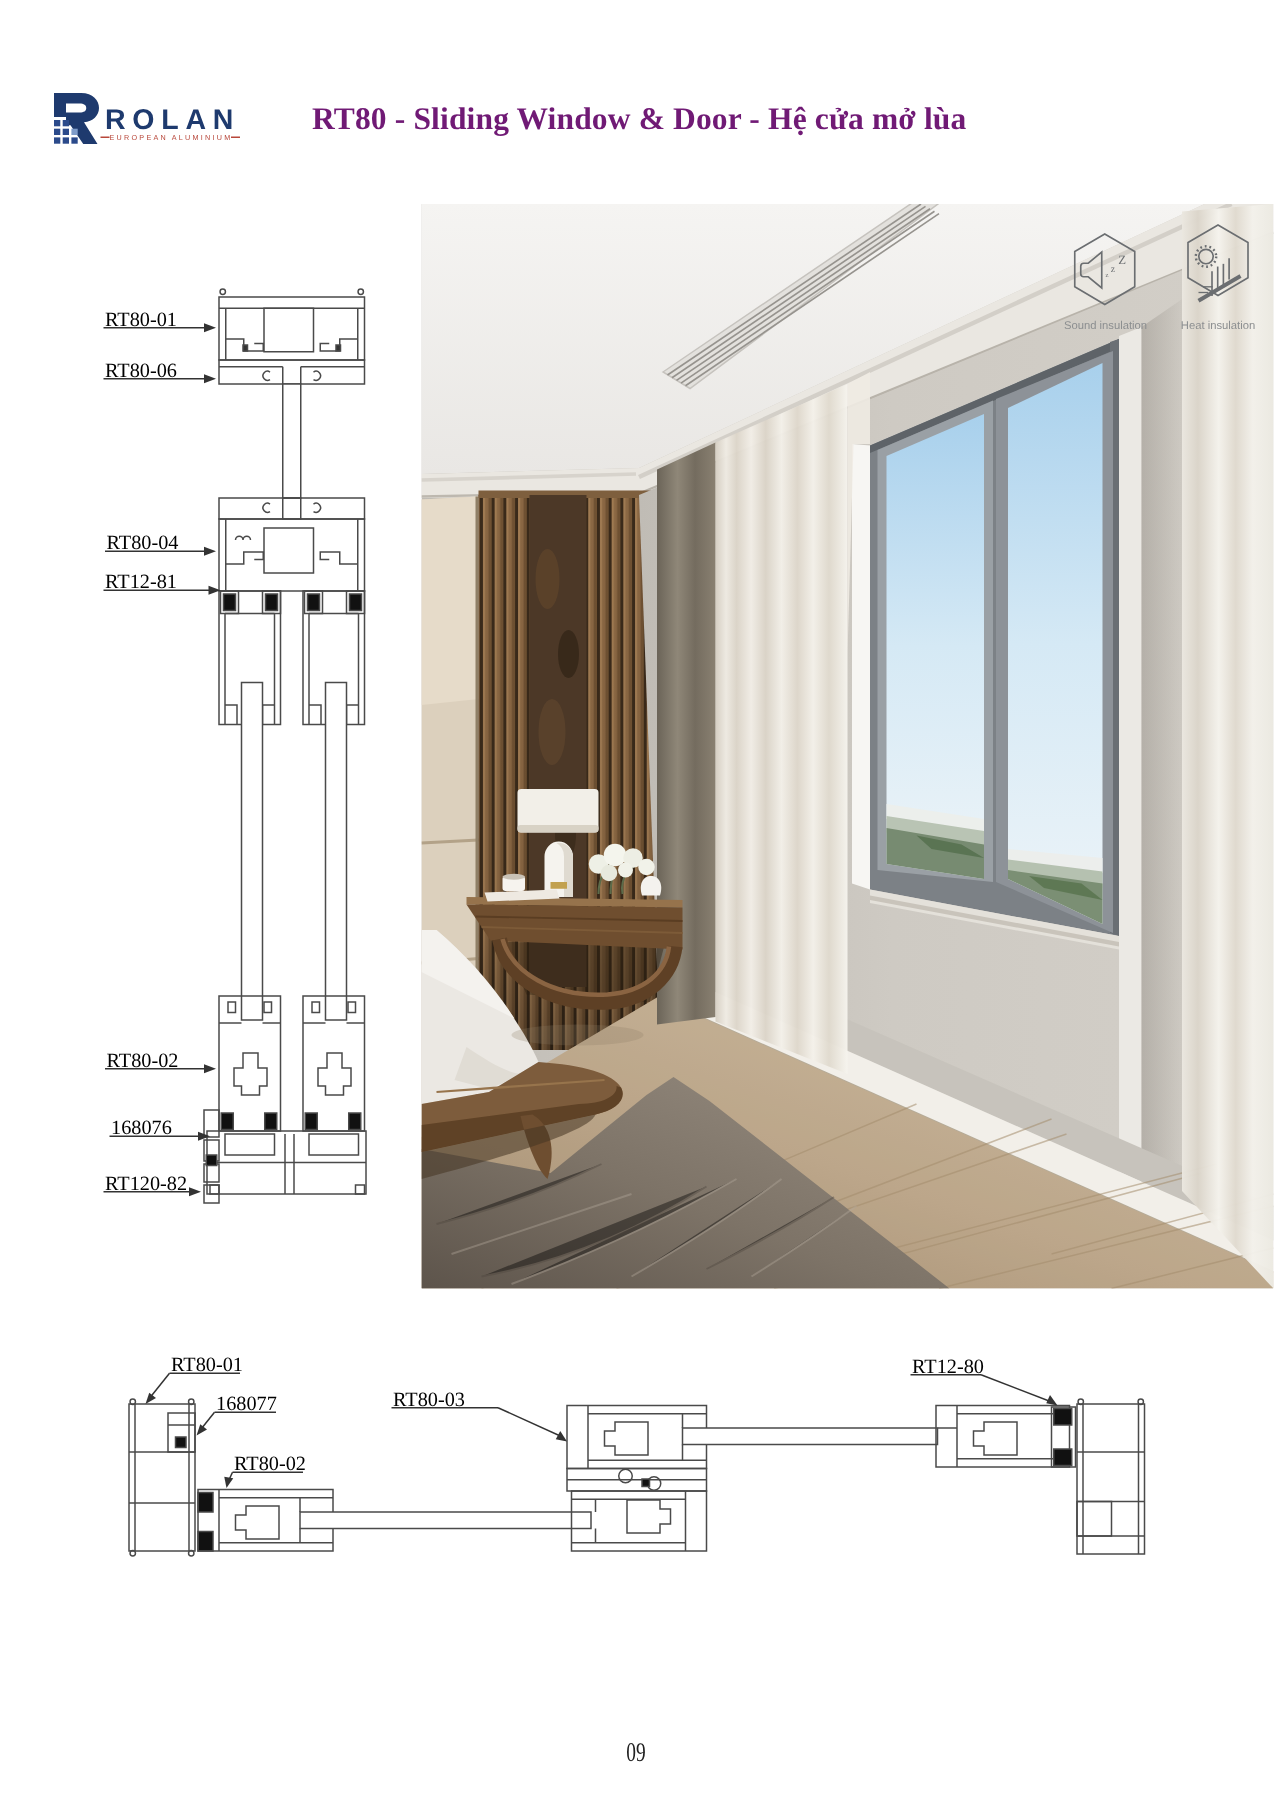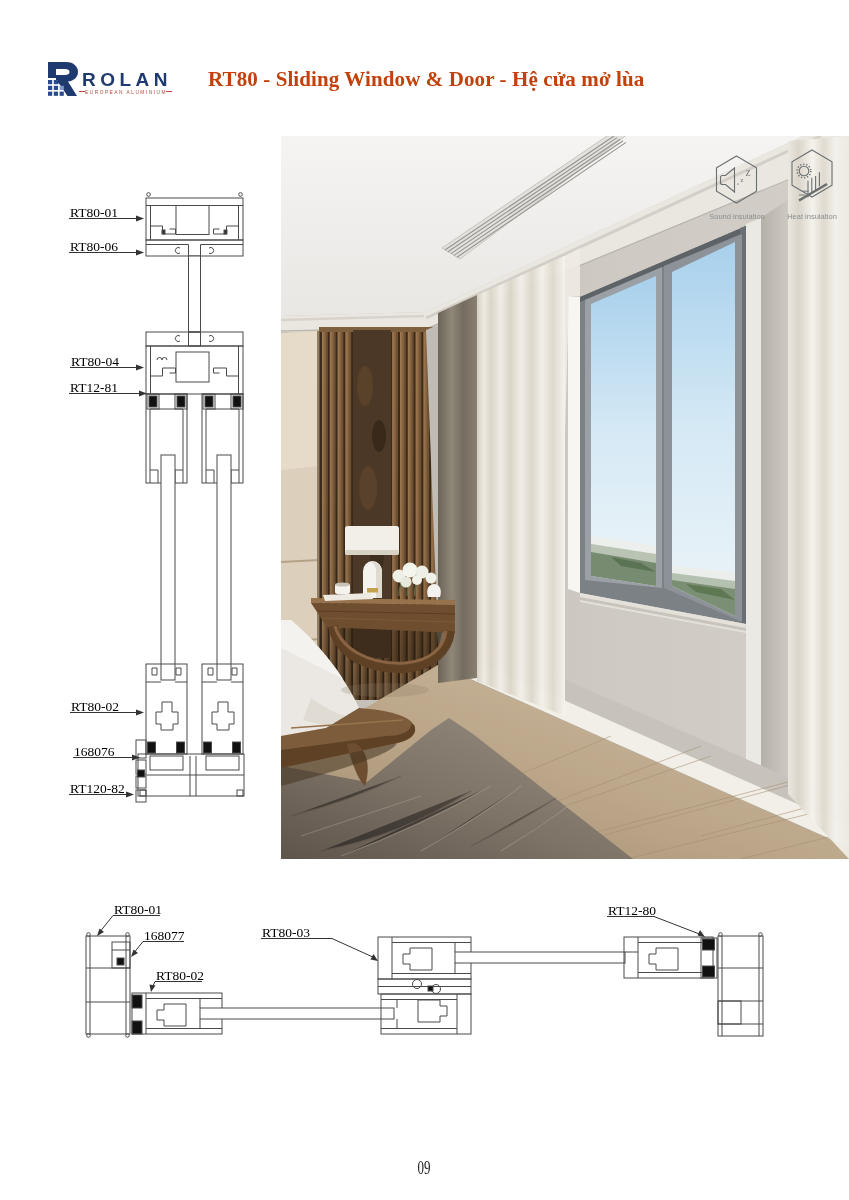--- a/index.html
+++ b/index.html
@@ -1,25 +1,25 @@
 <!DOCTYPE html>
 <html><head>
 <meta charset="utf-8">
 <style>
 html,body{margin:0;padding:0;background:#fff}
 body{width:849px;height:1200px;position:relative;font-family:"Liberation Serif",serif;overflow:hidden}
 .abs{position:absolute}
-#title{left:208px;top:67px;font:bold 21px "Liberation Serif",serif;color:#c2410c;letter-spacing:0.1px}
+#title{left:208px;top:67px;font:bold 21px "Liberation Serif",serif;color:#701a75;letter-spacing:0.1px}
 #pagenum{left:409px;top:1158px;font:18px "Liberation Serif",serif;color:#222;width:30px;text-align:center;transform:scaleX(.72);transform-origin:center}
 svg text{font-family:"Liberation Serif",serif}
 </style>
 </head>
 <body>
 
-<div class="abs" id="logo" style="left:46px;top:58px;width:130px;height:40px">
+<div class="abs" id="logo" style="left:34px;top:58px;width:130px;height:40px">
 <svg width="130" height="40" viewBox="0 0 130 40">
 
   <g>
     <path fill-rule="evenodd" d="M2,4 H20 C28,4 32,9 32,14 C32,19 28,23 22,23.5 L31,38 H21.5 L13,25.5 H10 V20 H2 Z M10,11 H19 C22,11 23.5,12 23.5,14 C23.5,16 22,17 19,17 H10 Z" fill="#1e3a6e"></path>
     <g fill="#2b4a8b">
       <rect x="2" y="22" width="4.2" height="4.2"></rect>
           <rect x="7.8" y="22" width="4.2" height="4.2"></rect>
       <rect x="2" y="27.8" width="4.2" height="4.2"></rect>
           <rect x="7.8" y="27.8" width="4.2" height="4.2"></rect>
       <rect x="2" y="33.6" width="4.2" height="4.2"></rect>

